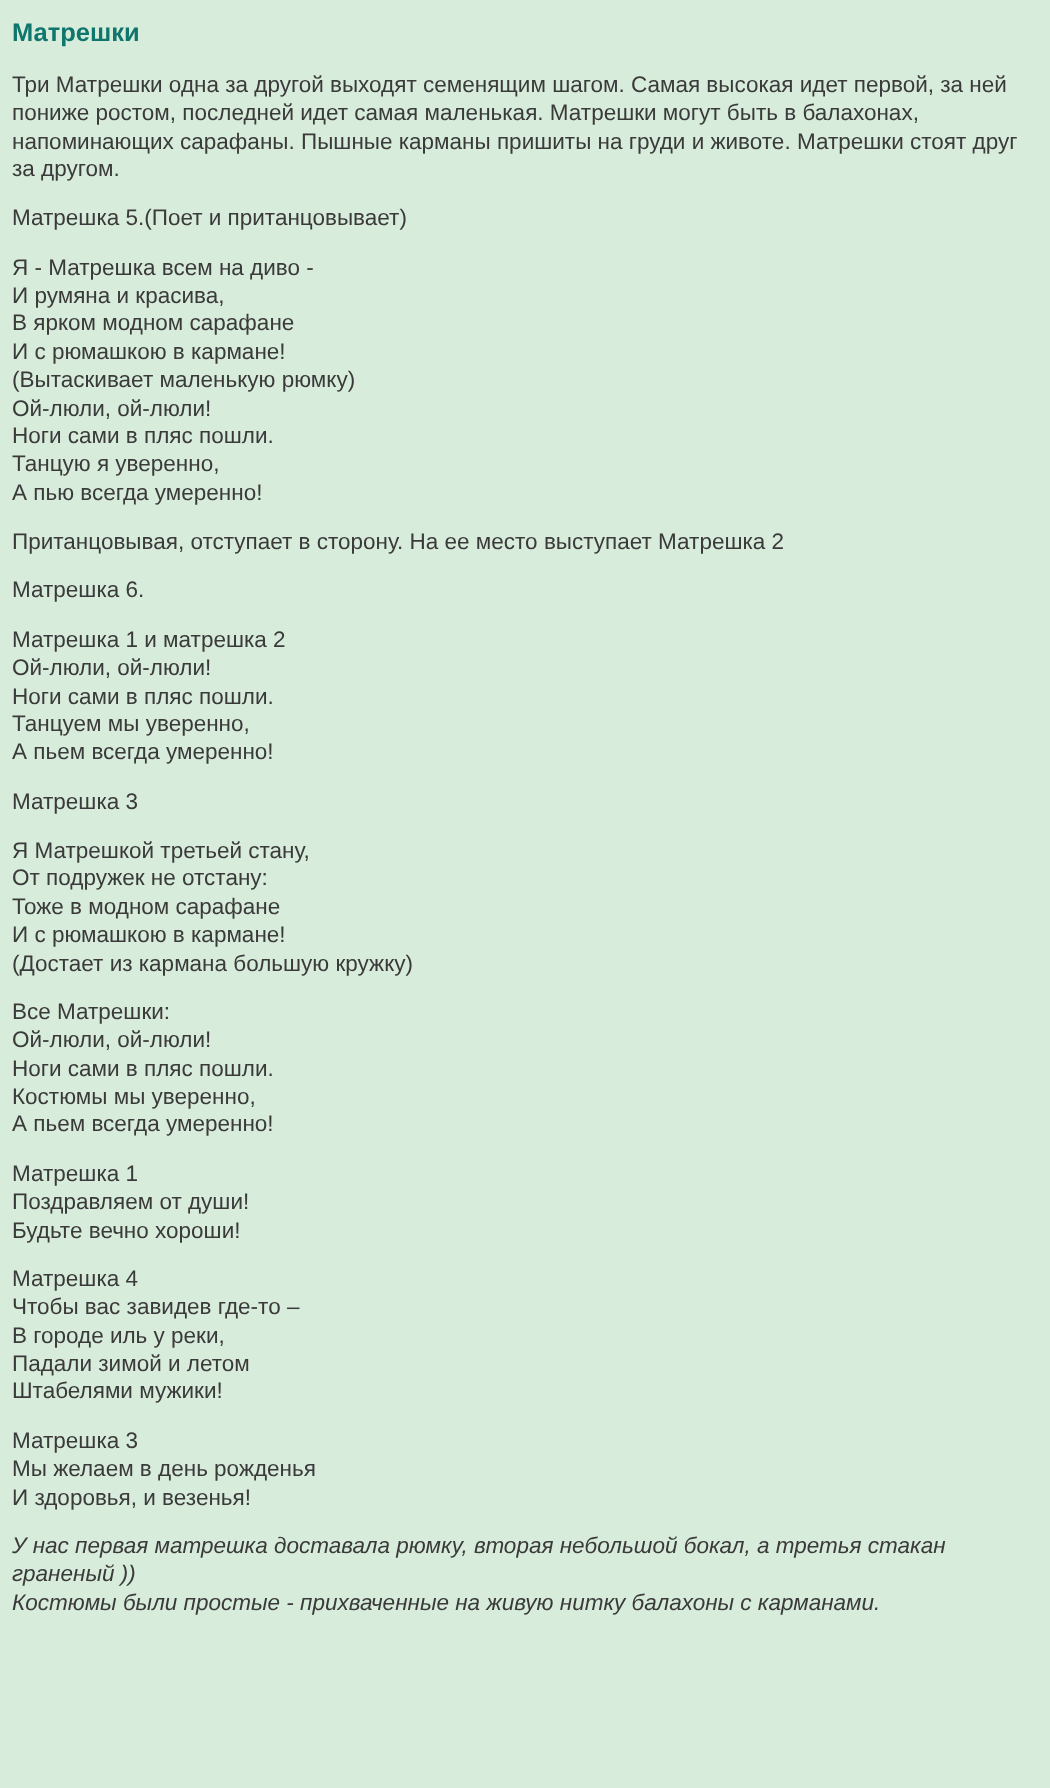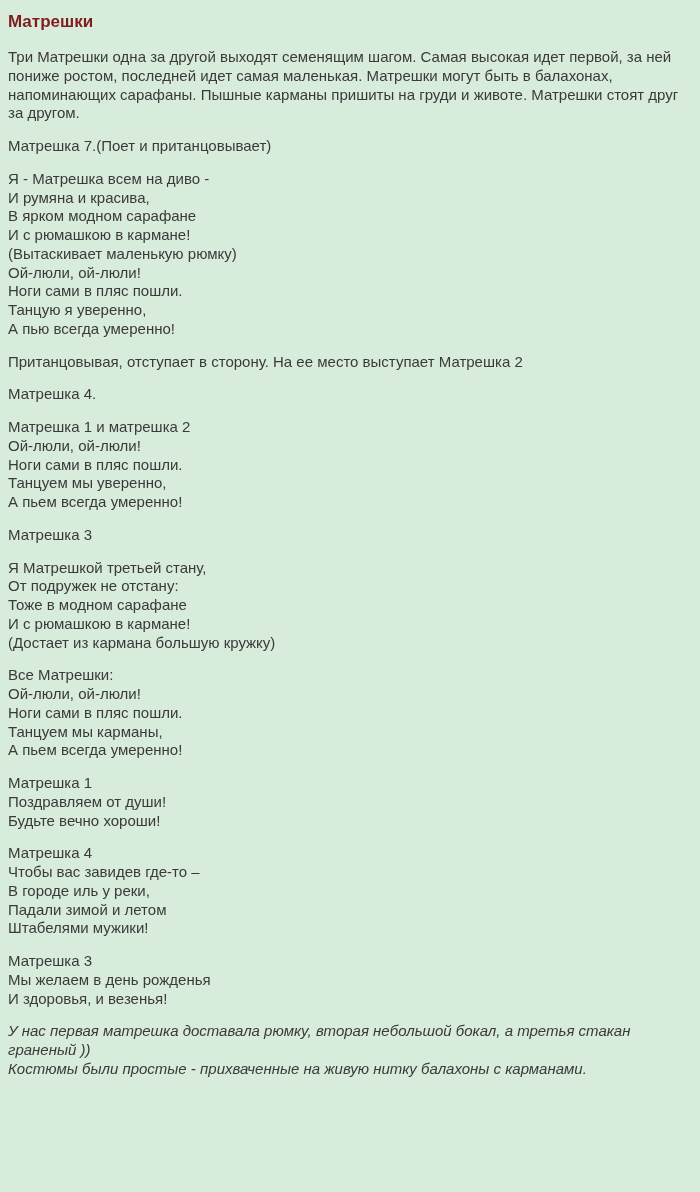--- a/index.html
+++ b/index.html
@@ -16,66 +16,66 @@
     color: #3a3a3a;
   }
   .doc {
     padding: 8px 10px 8px 8px;
     box-sizing: border-box;
     width: 700px;
   }
   .title {
     font-size: 17px;
     font-weight: bold;
-    color: #7f1d1d;
+    color: #0f766e;
     margin: 4px 0 16px 0;
     line-height: 20px;
   }
   .para {
     margin: 0 0 14px 0;
     white-space: pre-line;
   }
   .footnote {
     font-style: italic;
   }
 </style>
 </head>
 <body>
 
 <main class="doc">
   <h1 class="title">Матрешки</h1>
 
   <p class="para">Три Матрешки одна за другой выходят семенящим шагом. Самая высокая идет первой, за ней пониже ростом, последней идет самая маленькая. Матрешки могут быть в балахонах, напоминающих сарафаны. Пышные карманы пришиты на груди и животе. Матрешки стоят друг за другом.</p>
-  <p class="para">Матрешка 7.(Поет и пританцовывает)</p>
+  <p class="para">Матрешка 5.(Поет и пританцовывает)</p>
   <p class="para">Я - Матрешка всем на диво -
 И румяна и красива,
 В ярком модном сарафане
 И с рюмашкою в кармане!
 (Вытаскивает маленькую рюмку)
 Ой-люли, ой-люли!
 Ноги сами в пляс пошли.
 Танцую я уверенно,
 А пью всегда умеренно!</p>
   <p class="para">Пританцовывая, отступает в сторону. На ее место выступает Матрешка 2</p>
-  <p class="para">Матрешка 4.</p>
+  <p class="para">Матрешка 6.</p>
   <p class="para">Матрешка 1 и матрешка 2
 Ой-люли, ой-люли!
 Ноги сами в пляс пошли.
 Танцуем мы уверенно,
 А пьем всегда умеренно!</p>
   <p class="para">Матрешка 3</p>
   <p class="para">Я Матрешкой третьей стану,
 От подружек не отстану:
 Тоже в модном сарафане
 И с рюмашкою в кармане!
 (Достает из кармана большую кружку)</p>
   <p class="para">Все Матрешки:
 Ой-люли, ой-люли!
 Ноги сами в пляс пошли.
-Танцуем мы карманы,
+Костюмы мы уверенно,
 А пьем всегда умеренно!</p>
   <p class="para">Матрешка 1
 Поздравляем от души!
 Будьте вечно хороши!</p>
   <p class="para">Матрешка 4
 Чтобы вас завидев где-то –
 В городе иль у реки,
 Падали зимой и летом
 Штабелями мужики!</p>
   <p class="para">Матрешка 3

